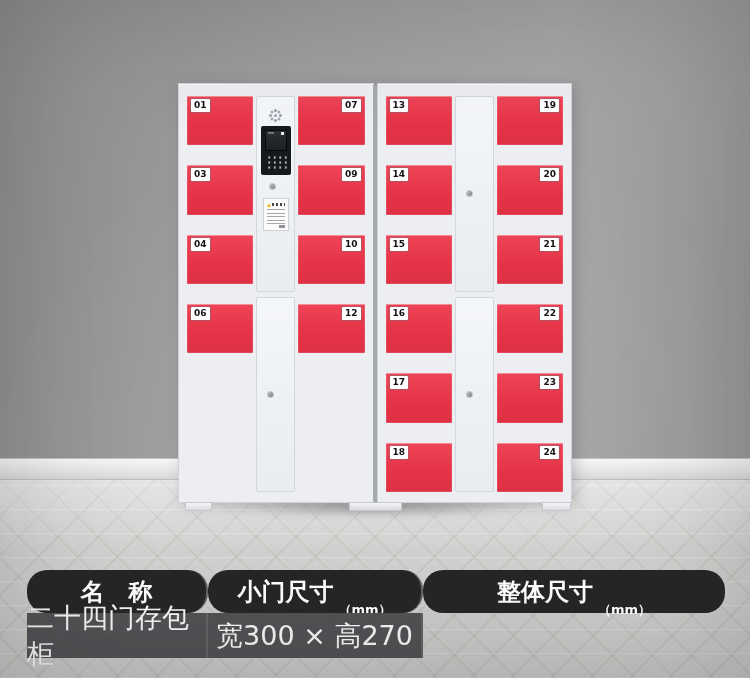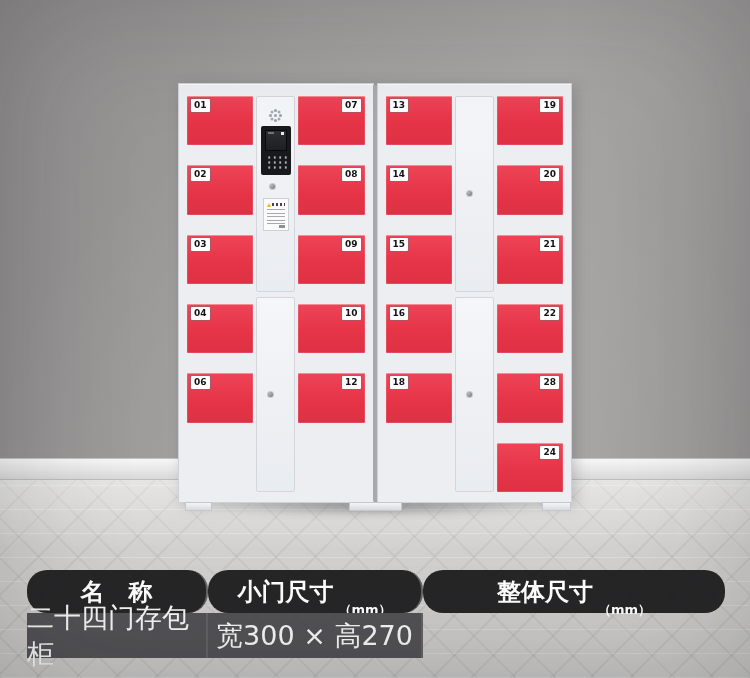--- a/index.html
+++ b/index.html
@@ -99,23 +99,20 @@
 
   <div class="cabinet">
 
     <div class="unit">
       <div class="unit-grid">
         <div class="door-col plate-left">
           <div class="door">
               <span class="plate">01</span>
             </div>
           <div class="door">
-              <span class="plate">02</span>
-            </div>
-          <div class="door">
               <span class="plate">03</span>
             </div>
           <div class="door">
               <span class="plate">04</span>
             </div>
           <div class="door">
               <span class="plate">06</span>
             </div>
         </div>
         <div class="ccol">
@@ -138,23 +135,20 @@
           </div>
           <div class="cpanel center-key">
             <div class="keyhole"></div>
           </div>
         </div>
         <div class="door-col plate-right">
           <div class="door">
               <span class="plate">07</span>
             </div>
           <div class="door">
-              <span class="plate">08</span>
-            </div>
-          <div class="door">
               <span class="plate">09</span>
             </div>
           <div class="door">
               <span class="plate">10</span>
             </div>
           <div class="door">
               <span class="plate">12</span>
             </div>
         </div>
       </div>
@@ -169,20 +163,23 @@
           <div class="door">
               <span class="plate">14</span>
             </div>
           <div class="door">
               <span class="plate">15</span>
             </div>
           <div class="door">
               <span class="plate">16</span>
             </div>
           <div class="door">
+              <span class="plate">17</span>
+            </div>
+          <div class="door">
               <span class="plate">18</span>
             </div>
         </div>
         <div class="ccol">
           <div class="cpanel center-key">
             <div class="keyhole"></div>
           </div>
           <div class="cpanel center-key">
             <div class="keyhole"></div>
           </div>
@@ -194,21 +191,21 @@
           <div class="door">
               <span class="plate">20</span>
             </div>
           <div class="door">
               <span class="plate">21</span>
             </div>
           <div class="door">
               <span class="plate">22</span>
             </div>
           <div class="door">
-              <span class="plate">28</span>
+              <span class="plate">23</span>
             </div>
           <div class="door">
               <span class="plate">24</span>
             </div>
         </div>
       </div>
     </div>
     <div class="seam"></div>
   </div>
 

